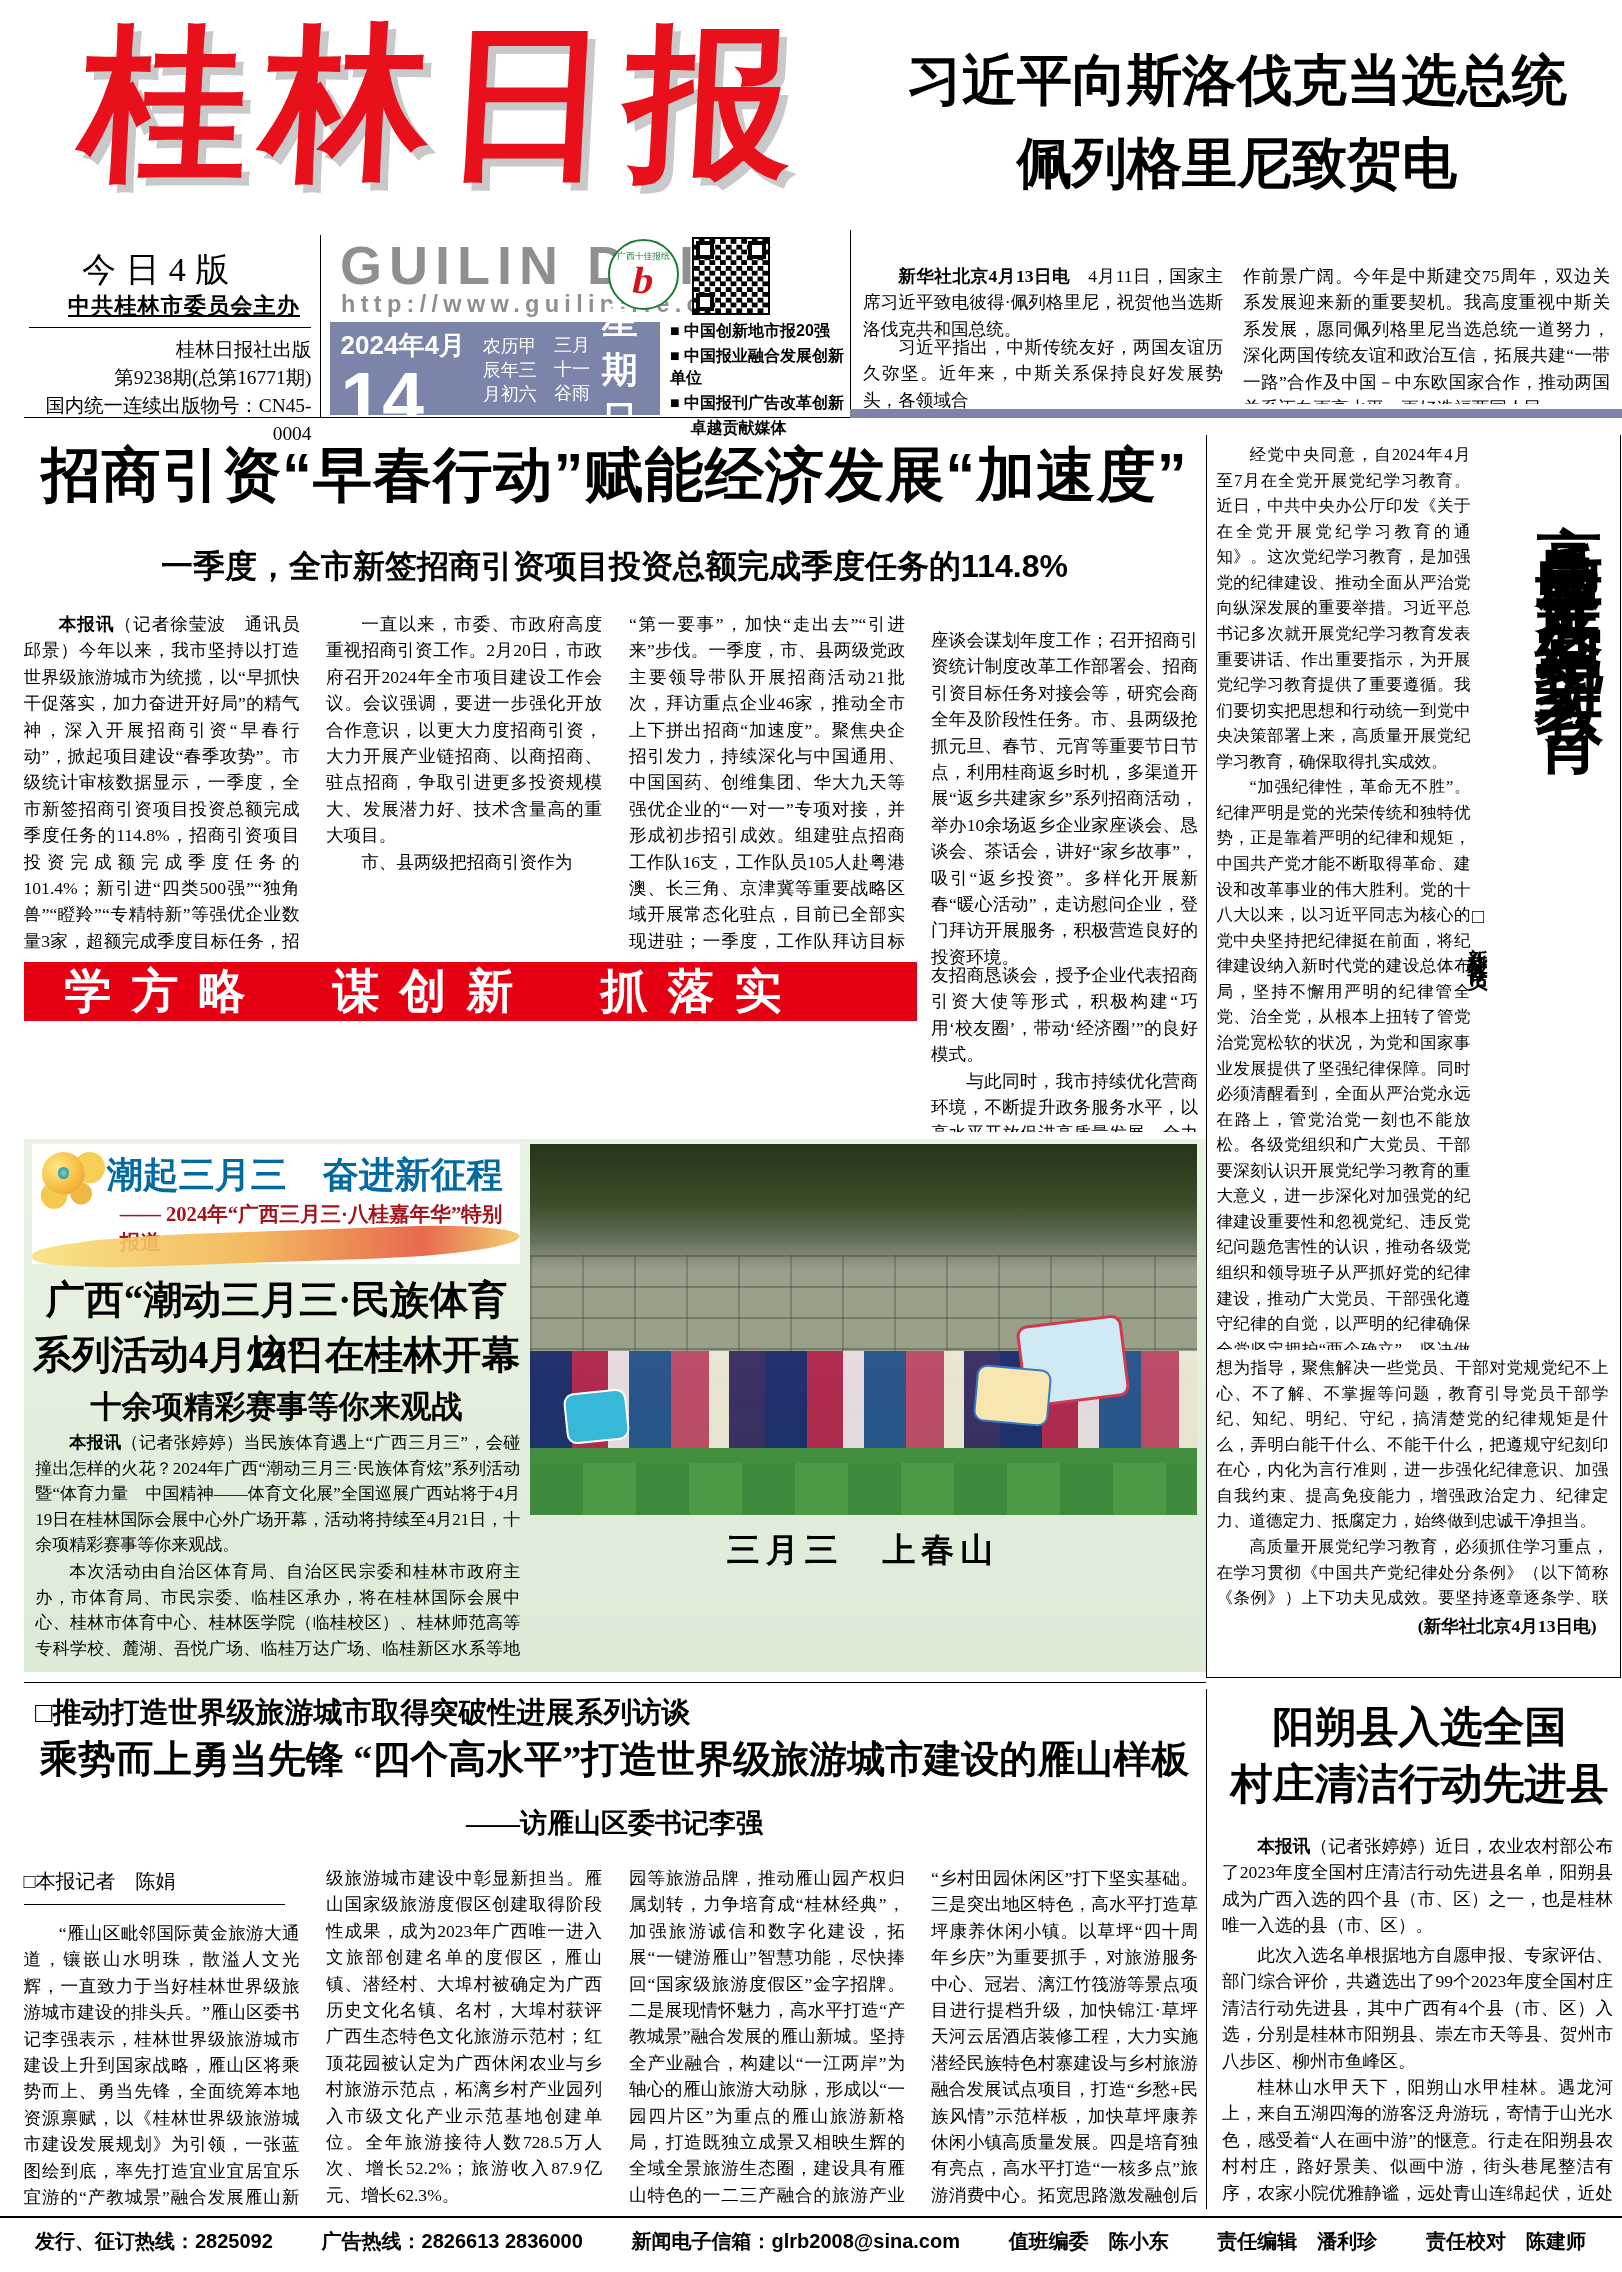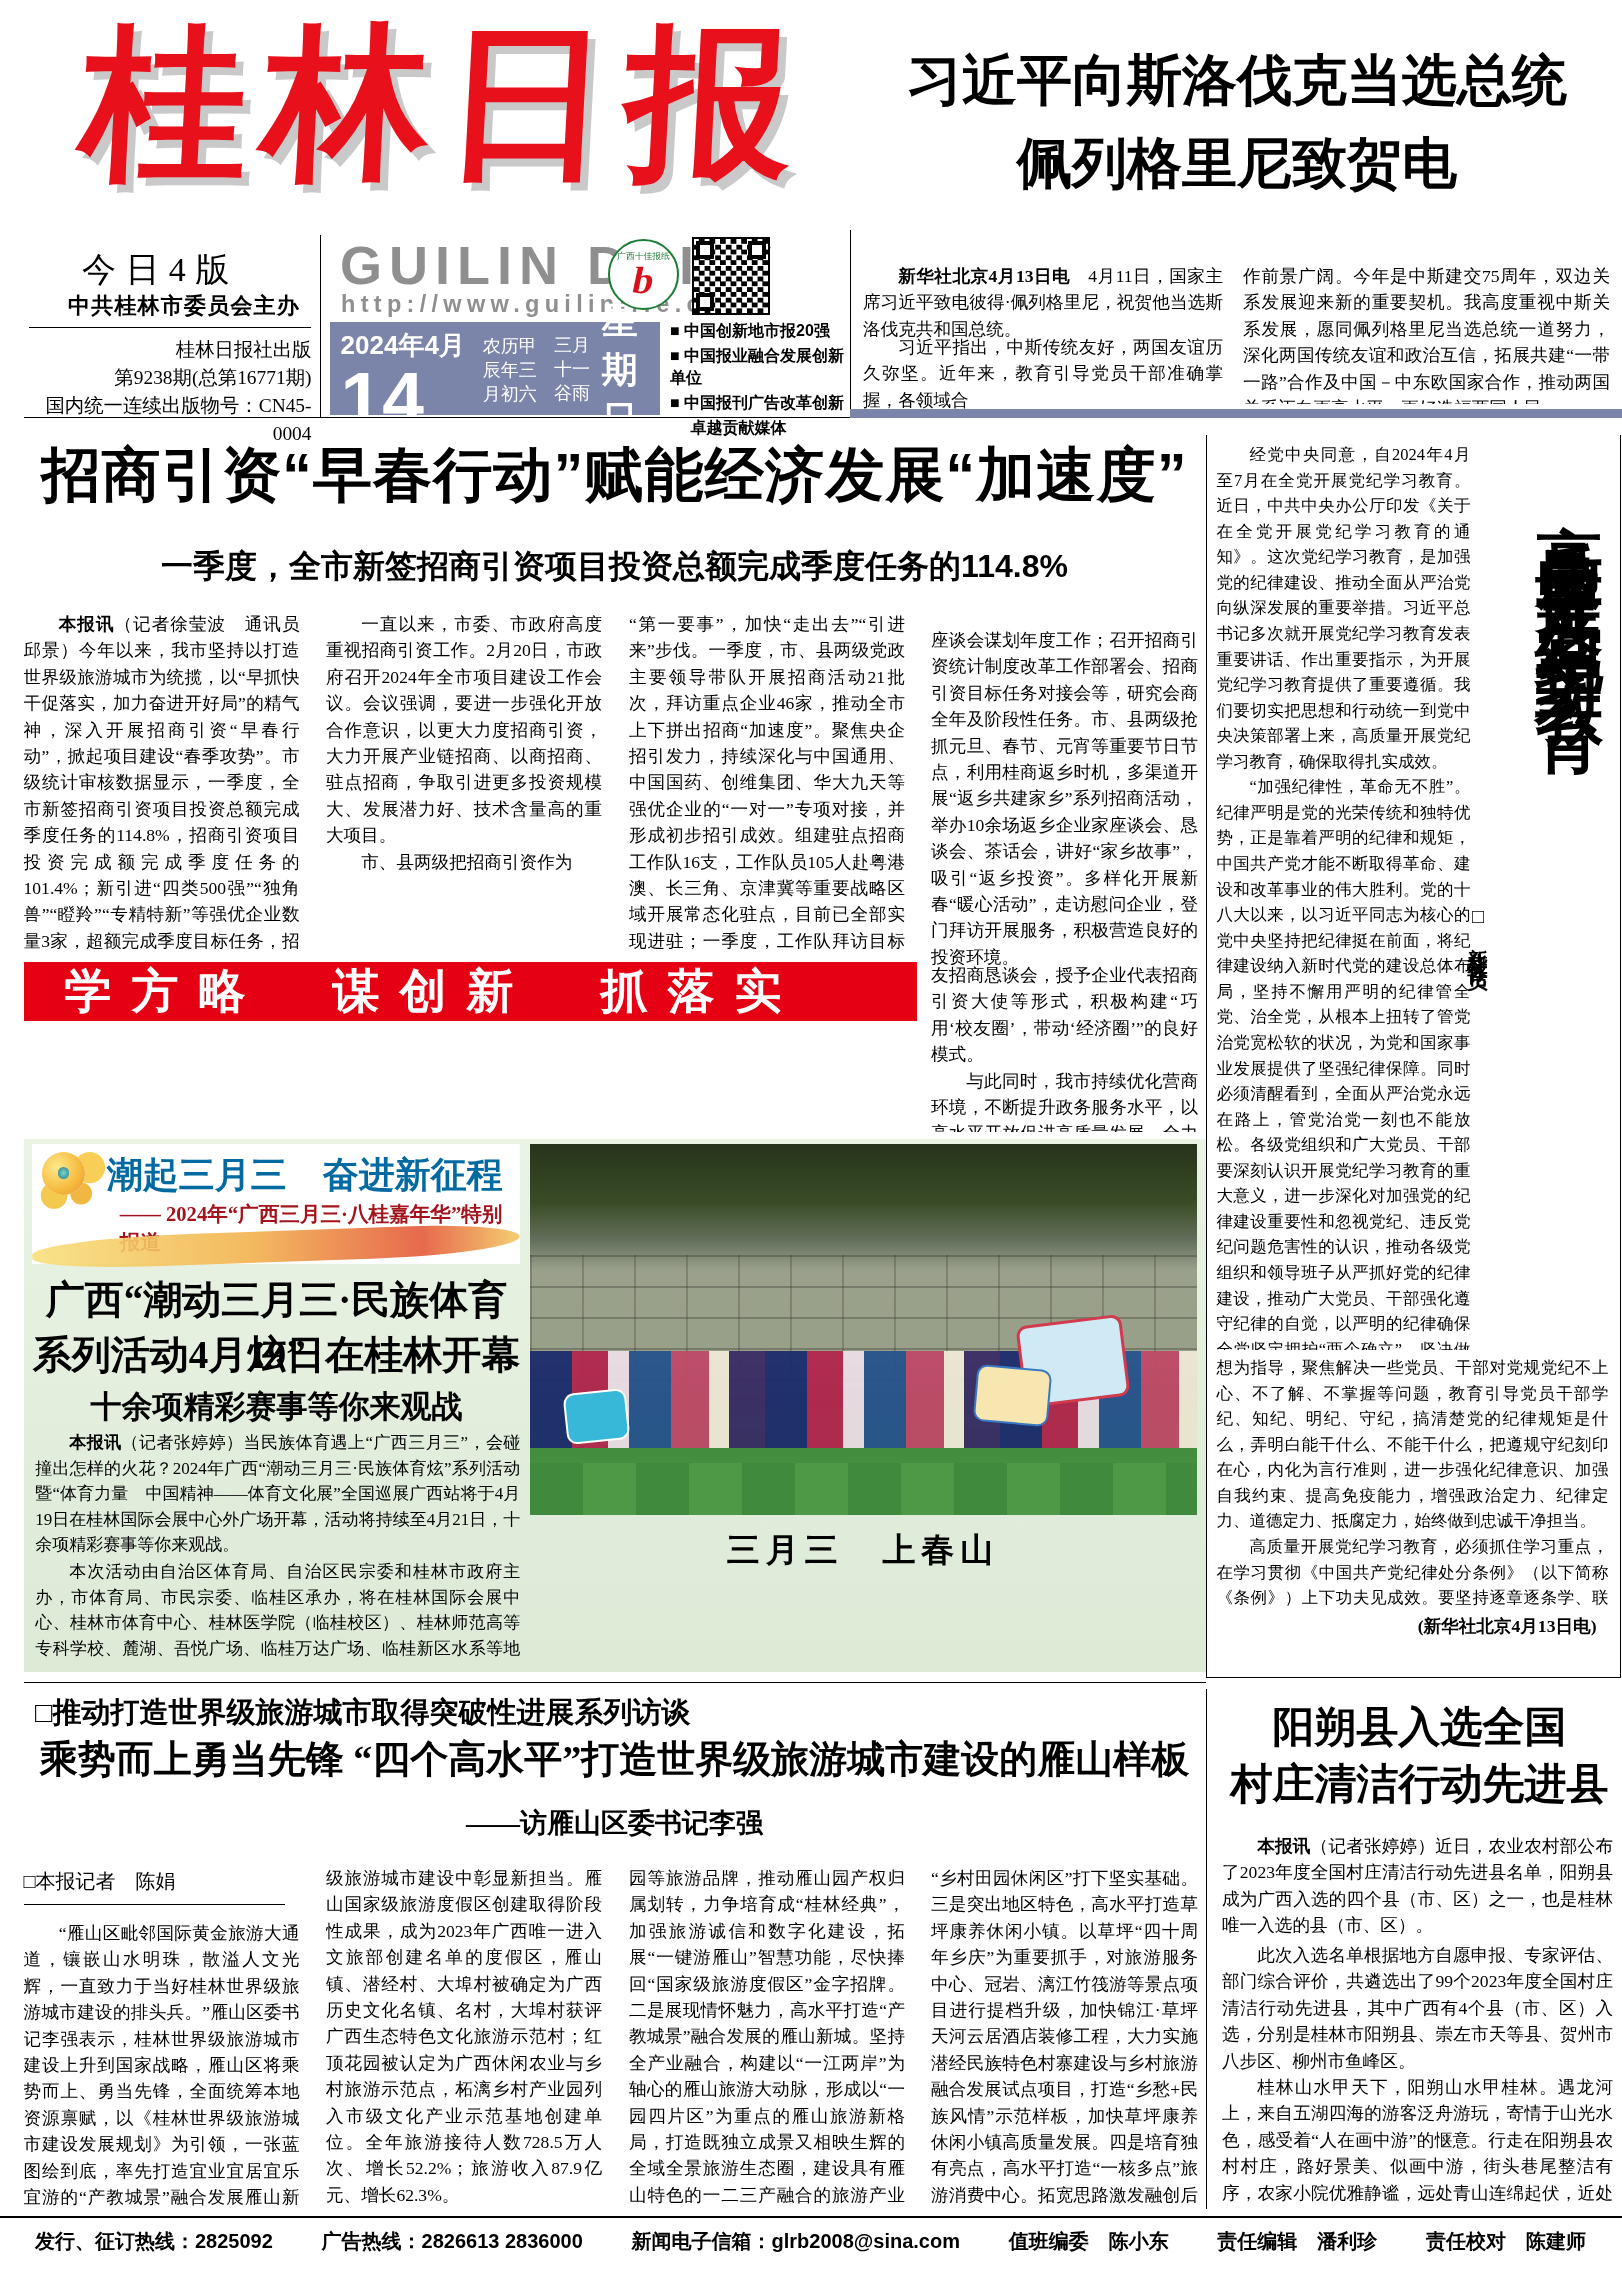--- a/index.html
+++ b/index.html
@@ -77,21 +77,21 @@
   .footer-info .para{margin:0;white-space:nowrap;}
 </style>
 </head>
 <body>
 
 <div class="page">
 
   <div class="abs calli" style="left:82px;top:21px;width:740px;">桂林日报</div>
 
   <div class="abs serif" style="left:82px;top:247px;font-size:34px;letter-spacing:9.4px;">今日4版</div>
-  <div class="abs sans b" style="left:68px;top:291px;font-size:22px;letter-spacing:1.2px;">中共桂林市委员会主办</div>
+  <div class="abs sans b" style="left:68px;top:291px;font-size:22px;letter-spacing:1.2px;text-decoration:underline;">中共桂林市委员会主办</div>
   <div class="abs hline" style="left:29px;top:327px;width:282px;"></div>
   <div class="abs" style="left:23.5px;top:336px;width:288px;text-align:right;font-size:19.4px;line-height:1.45;">
     <div>桂林日报社出版</div>
     <div>第9238期(总第16771期)</div>
     <div>国内统一连续出版物号：CN45-0004</div>
   </div>
 
   <div class="abs vline" style="left:320px;top:235px;height:182px;"></div>
 
   <div class="abs sans b gray" style="left:340px;top:234px;font-size:54px;letter-spacing:7px;">GUILIN DAILY</div>
@@ -134,21 +134,21 @@
     <div>习近平向斯洛伐克当选总统</div>
     <div>佩列格里尼致贺电</div>
   </div>
 
   <div class="abs body-col" style="left:863px;top:263px;width:360px;height:106px;">
     <p class="para"><b class="lead-label">新华社北京4月13日电</b><span>　4月11日，国家主席习近平致电彼得·佩列格里尼，祝贺他当选斯洛伐克共和国总统。</span></p>
   </div>
   <div class="abs body-col" style="left:863px;top:263px;width:360px;height:141px;overflow:visible;">
     <div style="height:71px;"></div>
     <div>
-        <p class="para">习近平指出，中斯传统友好，两国友谊历久弥坚。近年来，教育引导党员干部准确掌握，各领域合</p>
+        <p class="para">习近平指出，中斯传统友好，两国友谊历久弥坚。近年来，中斯关系保持良好发展势头，各领域合</p>
       </div>
   </div>
   <div class="abs body-col" style="left:1243px;top:263px;width:367px;height:141px;">
       <p class="para cont">作前景广阔。今年是中斯建交75周年，双边关系发展迎来新的重要契机。我高度重视中斯关系发展，愿同佩列格里尼当选总统一道努力，深化两国传统友谊和政治互信，拓展共建“一带一路”合作及中国－中东欧国家合作，推动两国关系迈向更高水平，更好造福两国人民。</p>
     </div>
 
   <div class="abs bluerule" style="left:850px;top:409px;width:772px;height:9.4px;"></div>
 
   <div class="abs sans b ctr" style="left:23.5px;top:436px;width:1182px;font-size:59px;letter-spacing:1.2px;">招商引资“早春行动”赋能经济发展“加速度”</div>
   <div class="abs sans b ctr" style="left:23.5px;top:545px;width:1182px;font-size:32px;">一季度，全市新签招商引资项目投资总额完成季度任务的114.8%</div>

